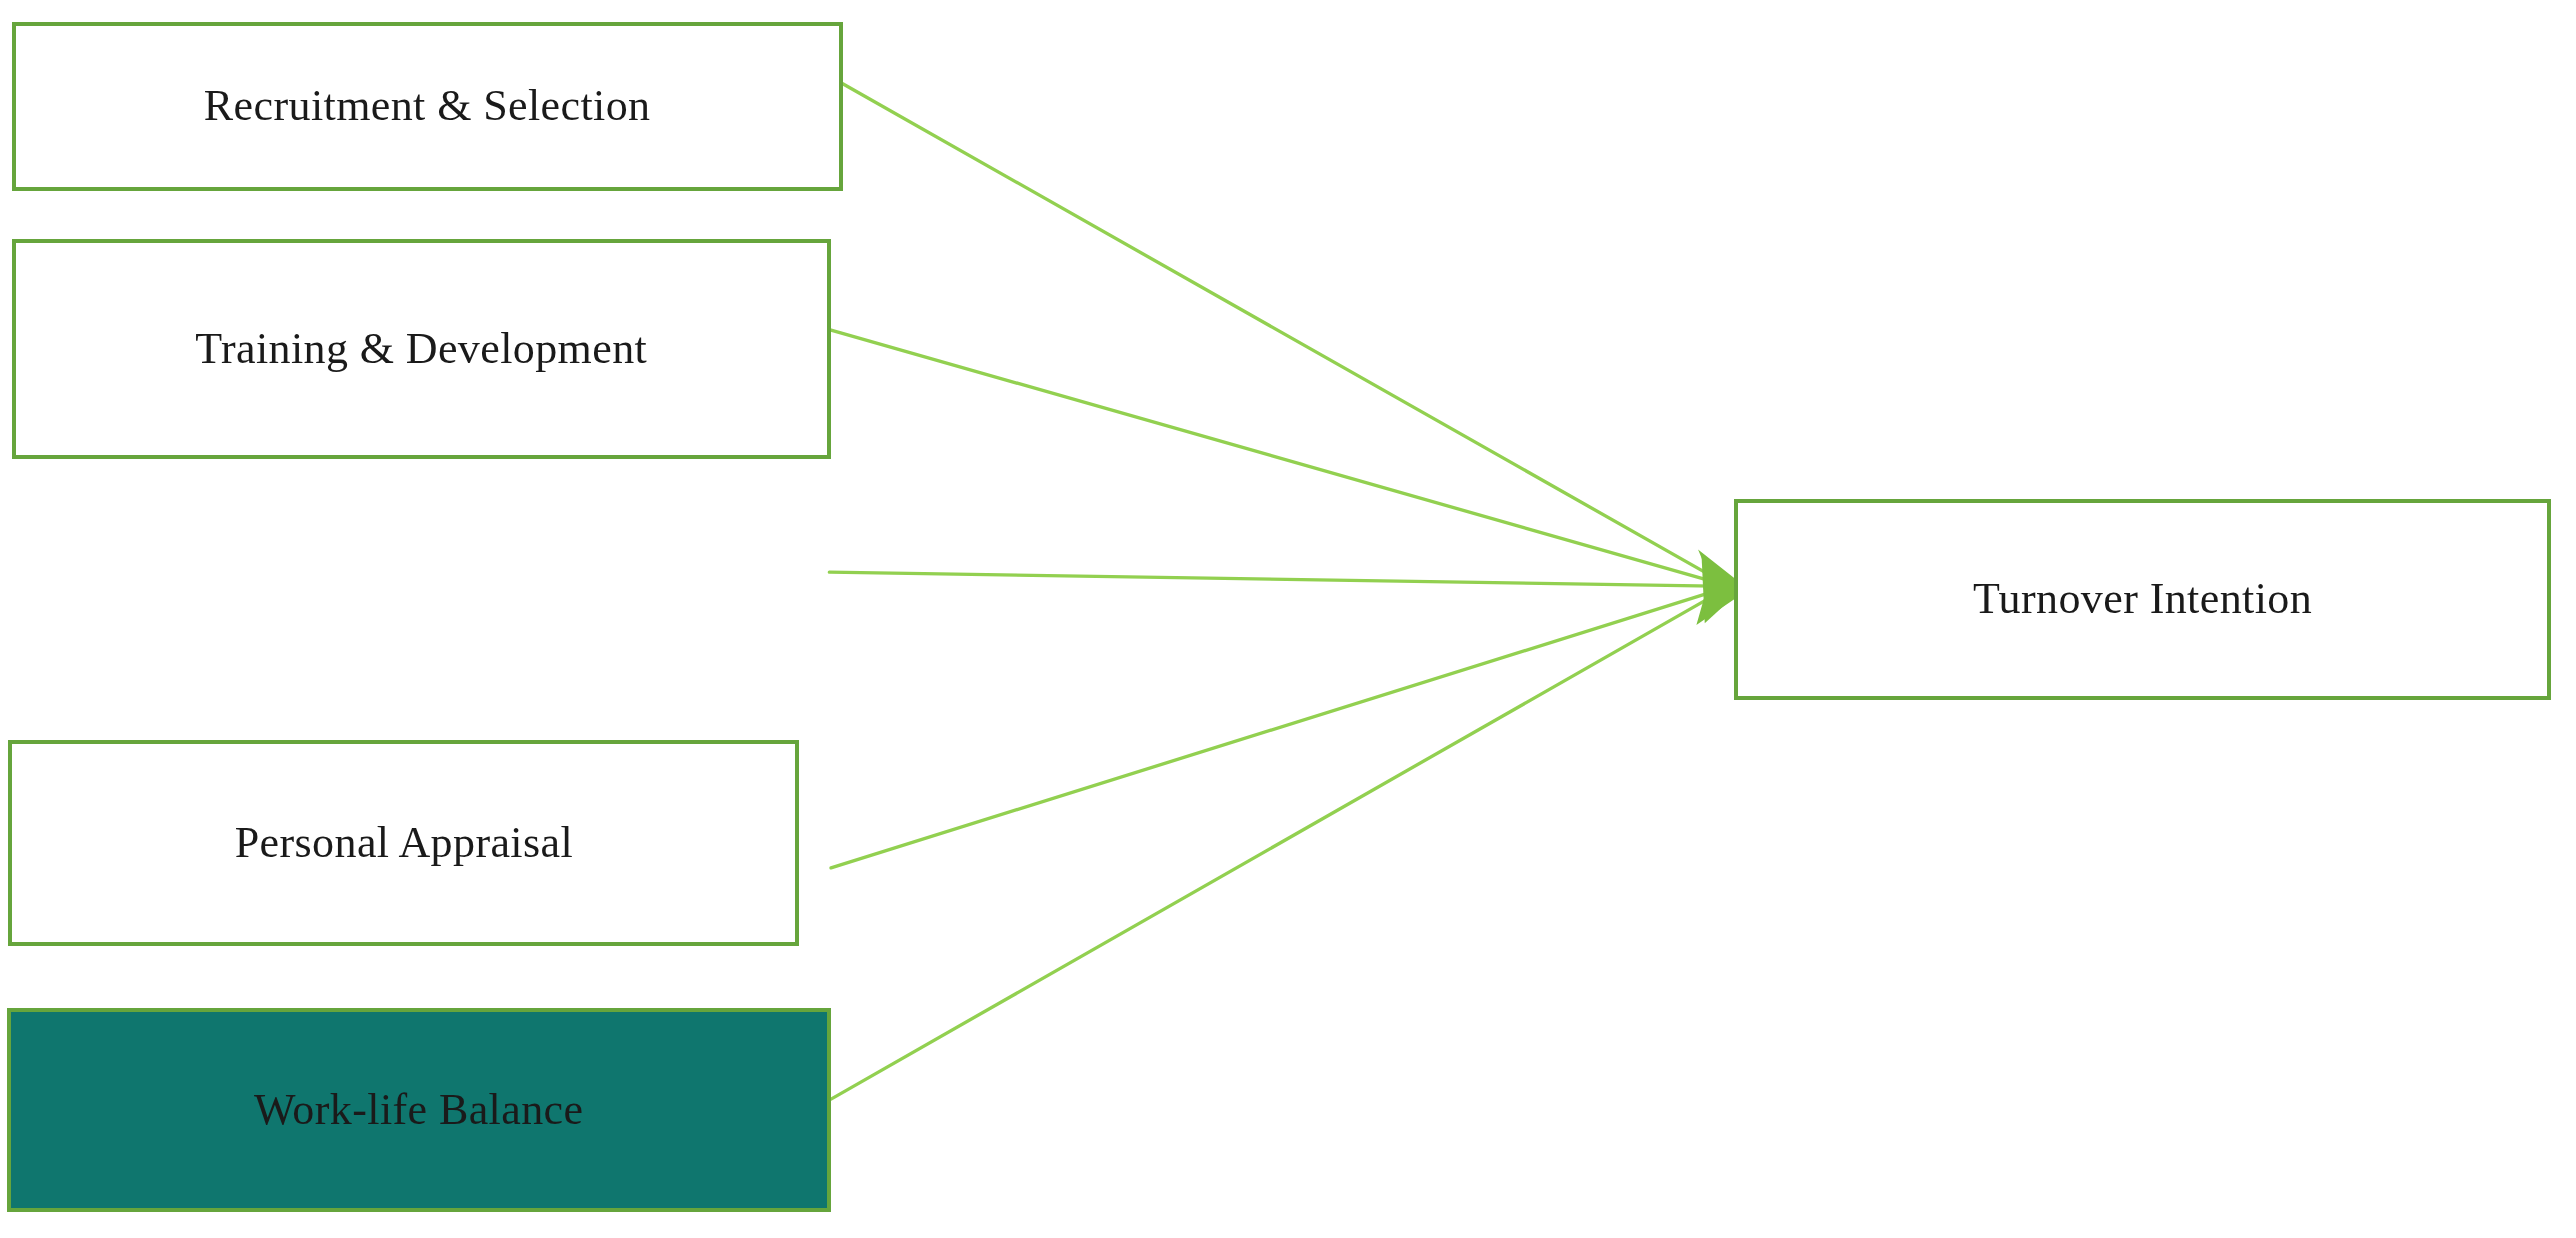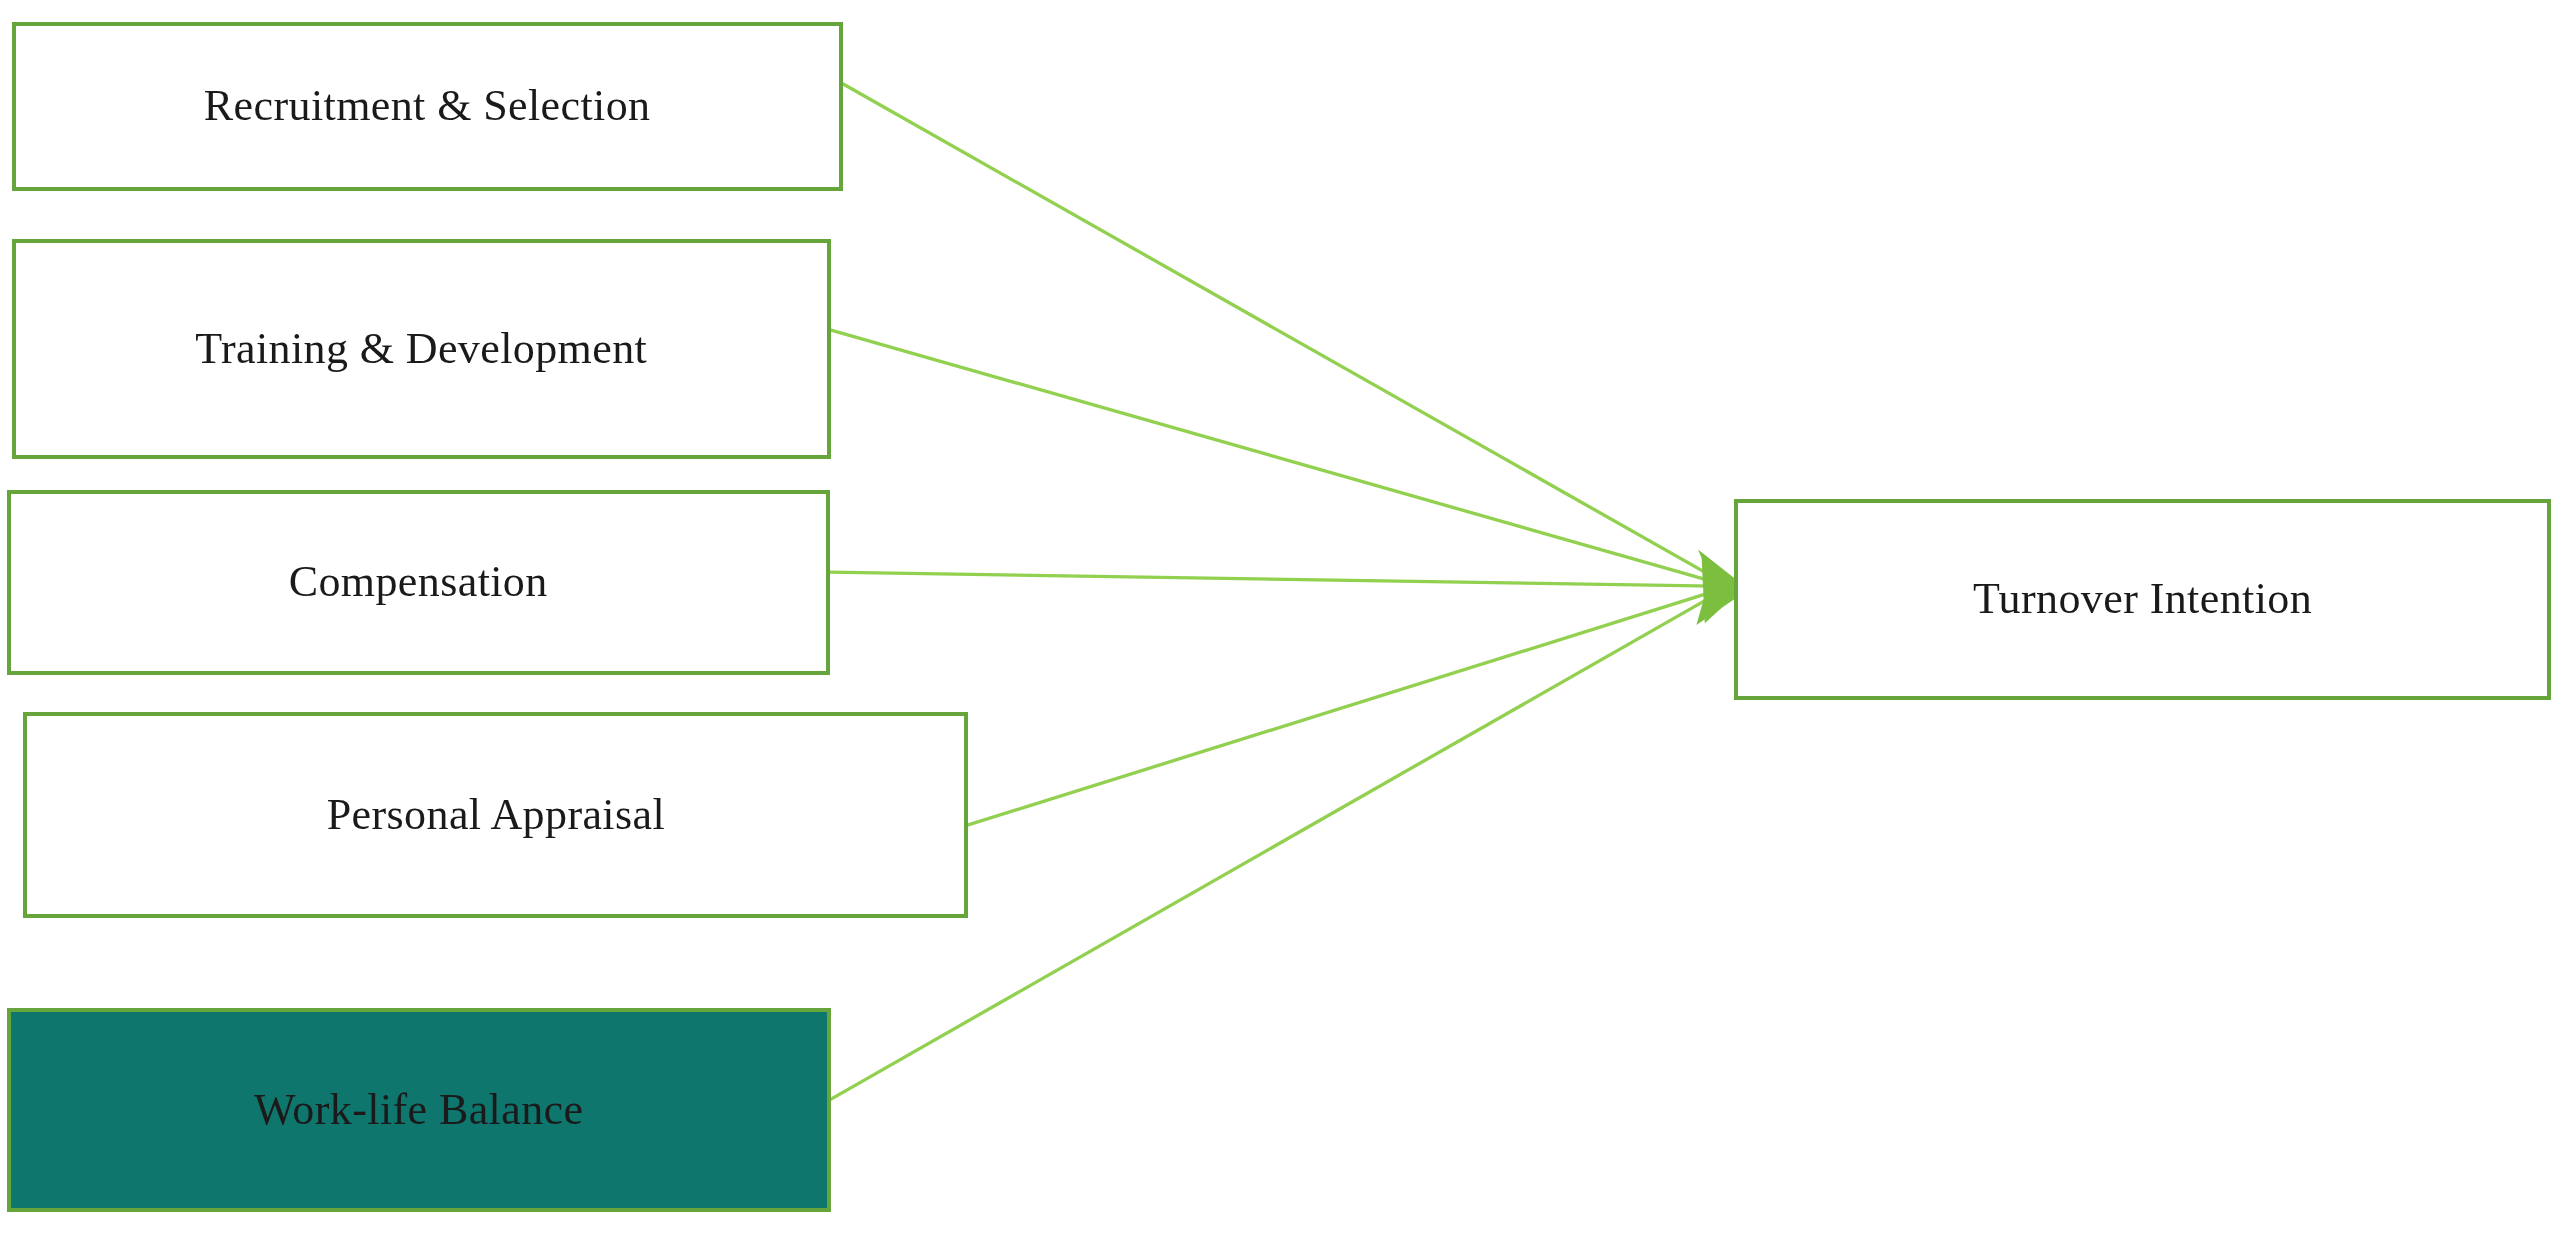--- a/index.html
+++ b/index.html
@@ -63,25 +63,22 @@
   </svg>
 
   <div class="node-box" id="node-0" style="left: 11.7px; top: 22px; width: 831px; height: 169px; border-color: rgb(102, 165, 60); background: rgb(255, 255, 255);">
     <span class="node-label" style="color: rgb(26, 26, 26);">Recruitment &amp; Selection</span>
   </div>
 
   <div class="node-box" id="node-1" style="left: 11.7px; top: 239px; width: 819px; height: 220px; border-color: rgb(102, 165, 60); background: rgb(255, 255, 255);">
     <span class="node-label" style="color: rgb(26, 26, 26);">Training &amp; Development</span>
   </div>
 
-  <div class="node-box" id="node-2" style="left: 6.7px; top: 490px; width: 823px; height: 185px; border-color: rgb(102, 165, 60); background: rgb(255, 255, 255);">
-    <span class="node-label" style="color: rgb(26, 26, 26);">Compensation</span>
-  </div>
 
-  <div class="node-box" id="node-3" style="left: 8.4px; top: 712px; width: 945px; height: 206px; border-color: rgb(102, 165, 60); background: rgb(255, 255, 255); margin-left: 15px;">
+  <div class="node-box" id="node-3" style="left: 8.4px; top: 740px; width: 791px; height: 206px; border-color: rgb(102, 165, 60); background: rgb(255, 255, 255);">
     <span class="node-label" style="color: rgb(26, 26, 26);">Personal Appraisal</span>
   </div>
 
   <div class="node-box" id="node-4" style="left: 6.7px; top: 1008px; width: 824px; height: 204px; border-color: rgb(102, 165, 60); background: #0f766e;">
     <span class="node-label" style="color: rgb(26, 26, 26);">Work-life Balance</span>
   </div>
 
   <div class="node-box" id="node-dv" style="left: 1734px; top: 475px; width: 817px; height: 201px; border-color: rgb(102, 165, 60); background: rgb(255, 255, 255); margin-top: 24px;">
     <span class="node-label" style="color: rgb(26, 26, 26);">Turnover Intention</span>
   </div>

